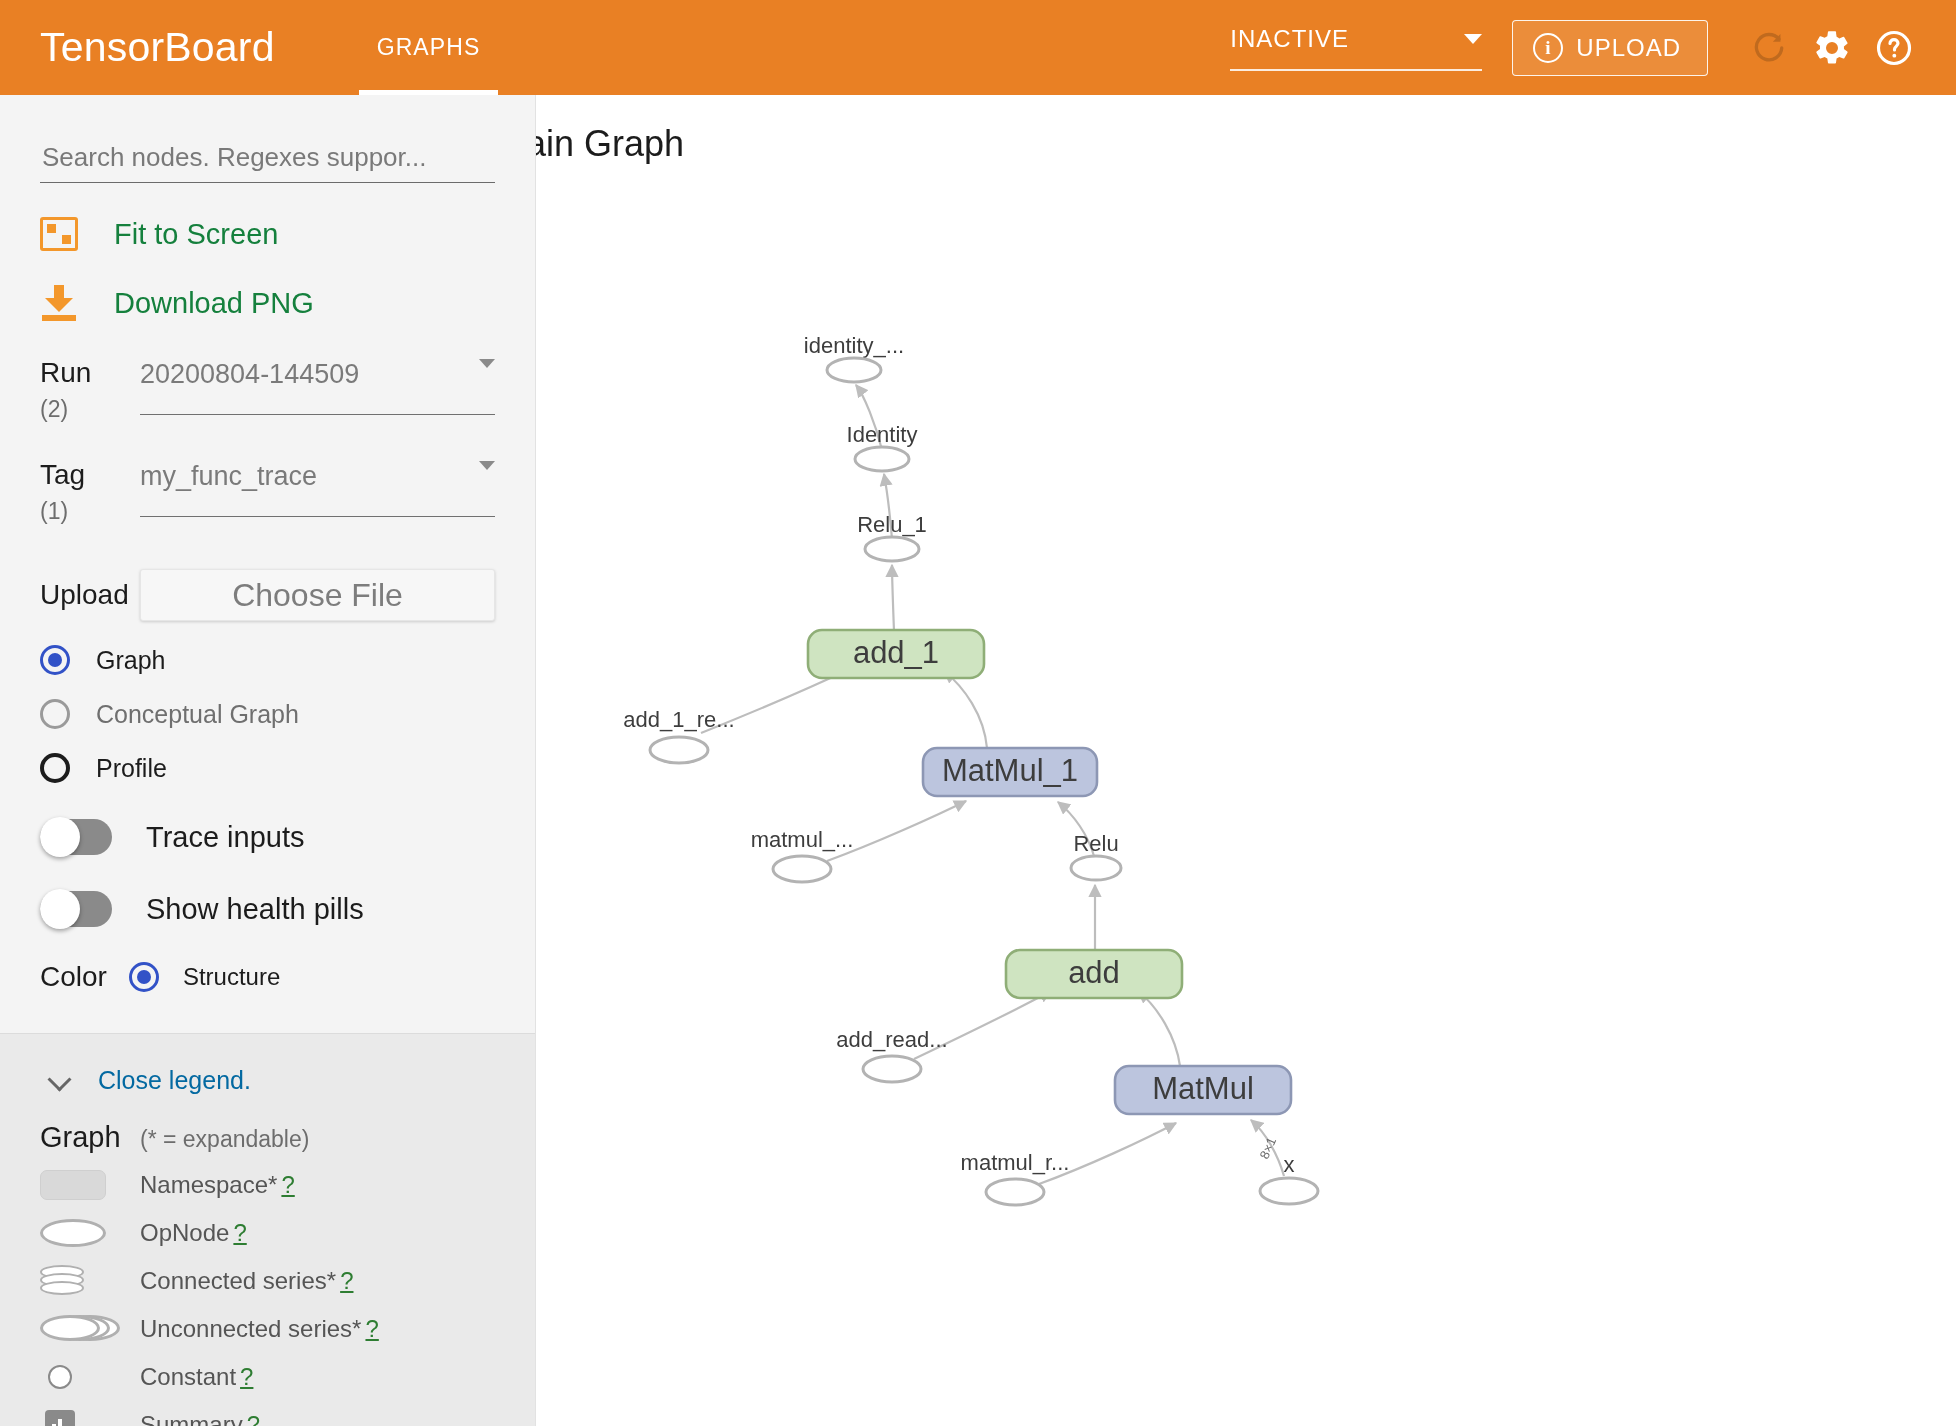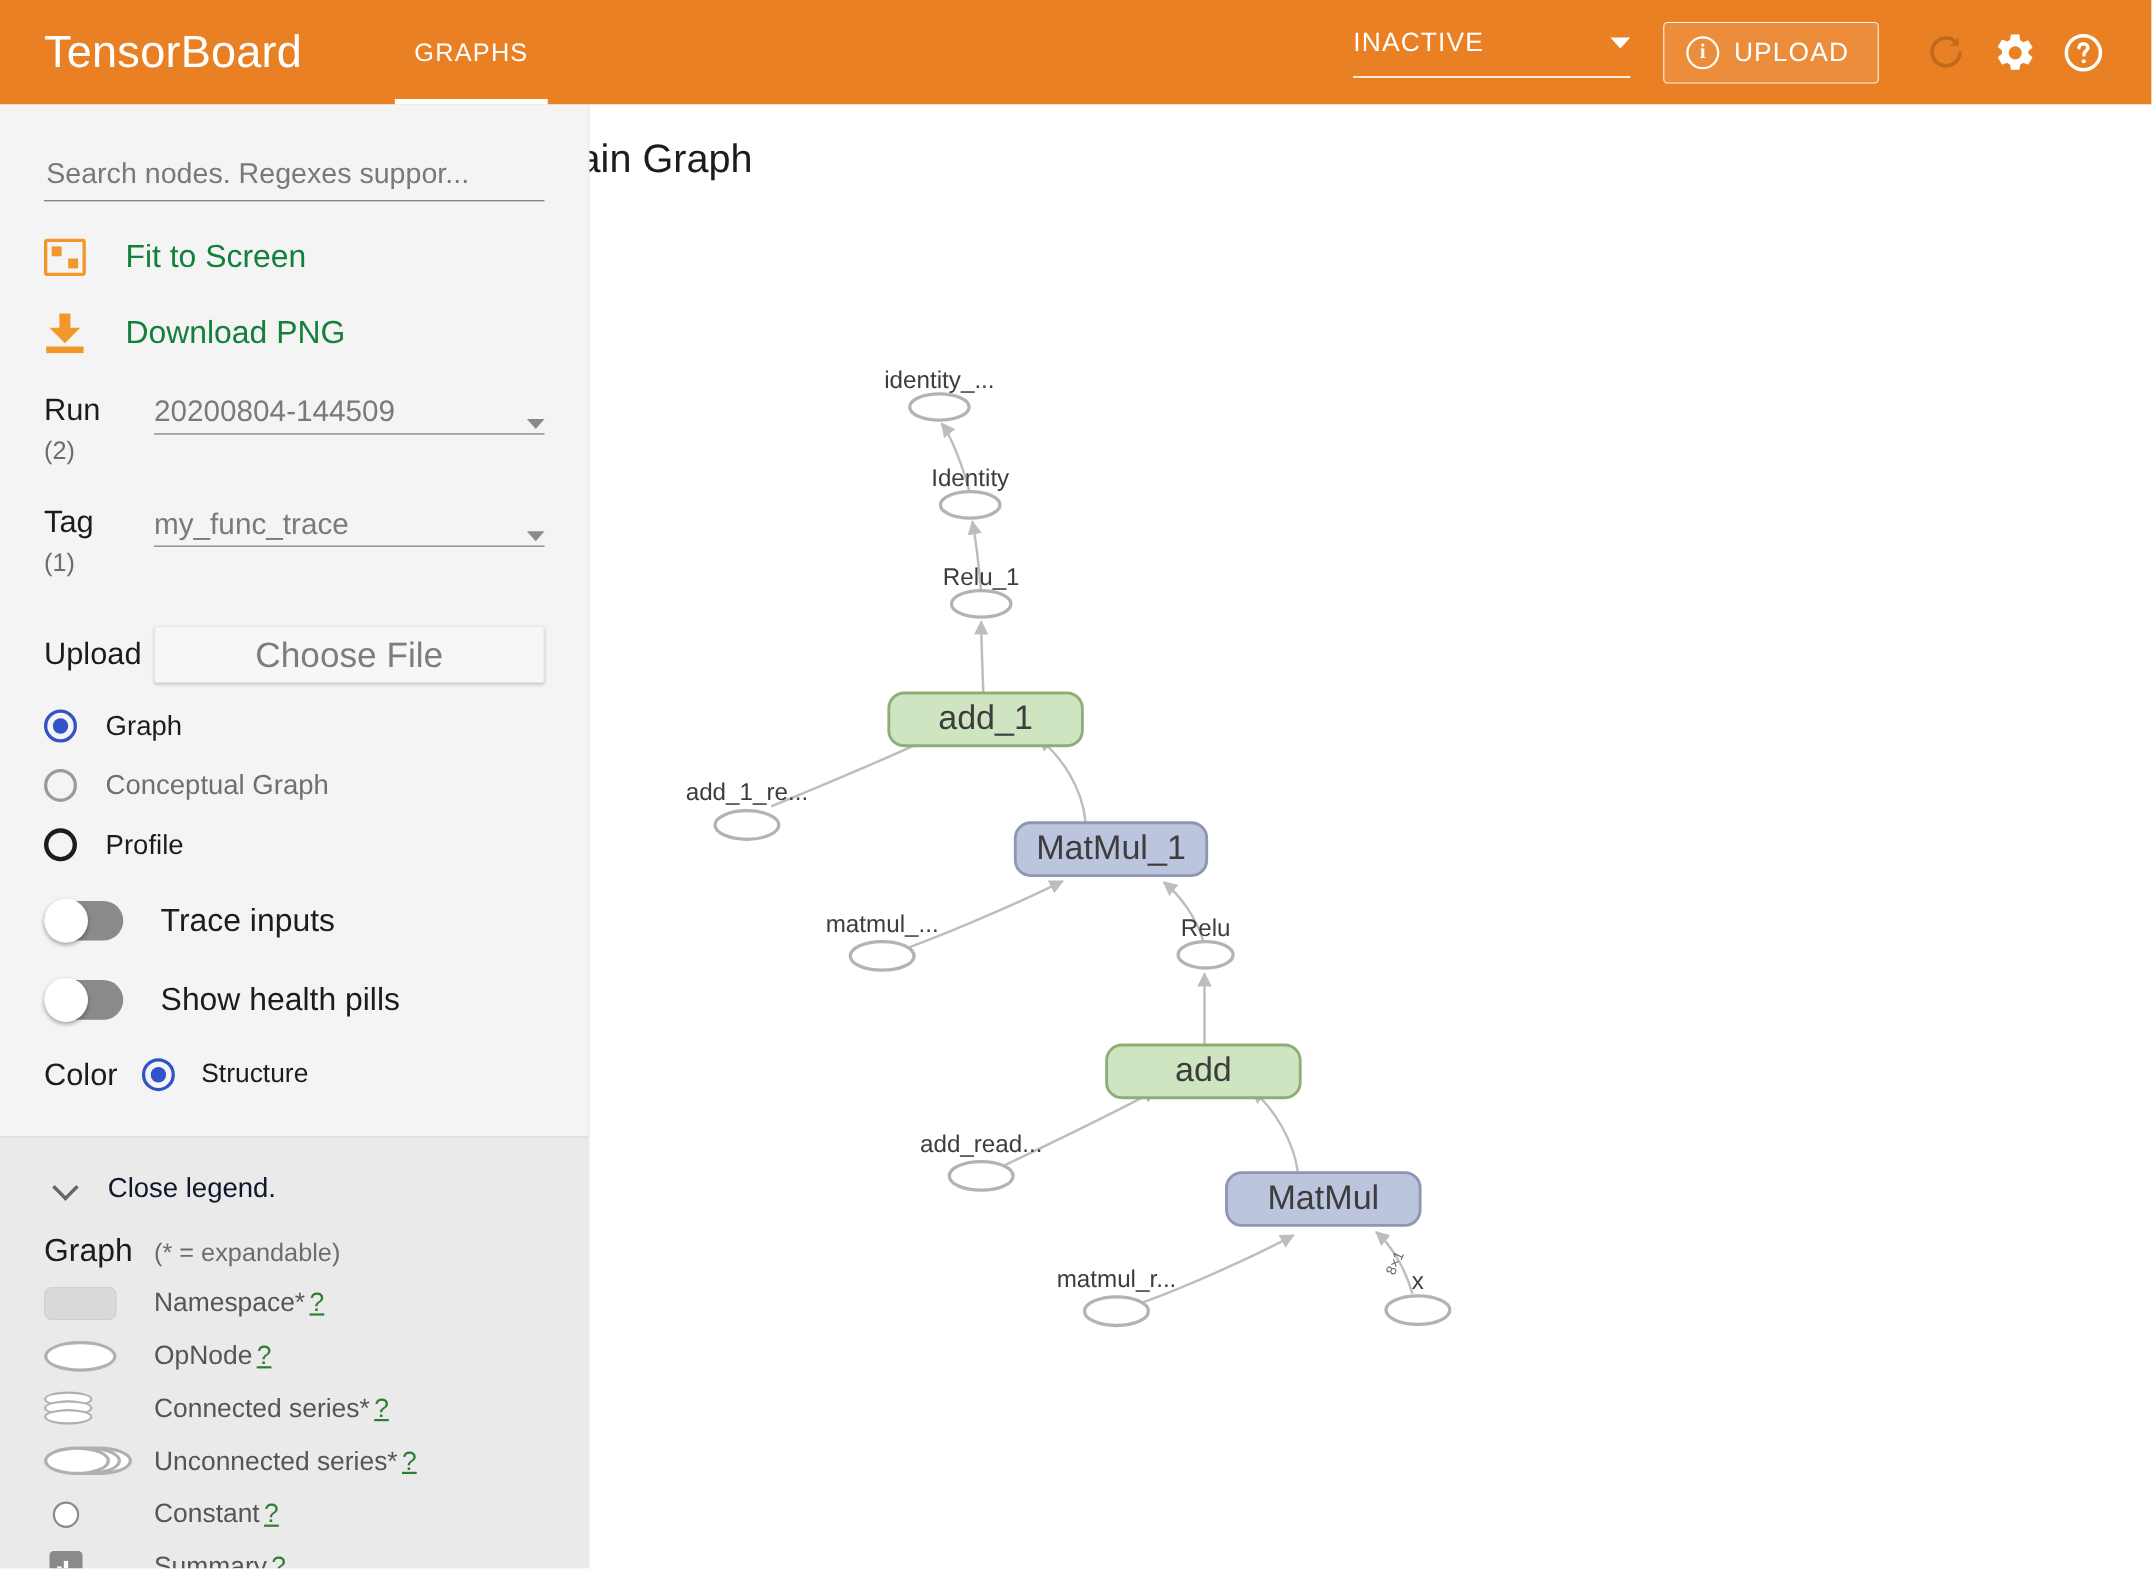--- a/index.html
+++ b/index.html
@@ -137,22 +137,22 @@
   }
   .dl-icon .base { position: absolute; left: 2px; bottom: 0; width: 34px; height: 6px; background: #f3972b; }
 
   .sel-row { display: flex; align-items: flex-start; margin-top: 38px; }
   .sel-label { width: 100px; flex: none; }
   .sel-label .big { font-size: 28px; color: #1c1c1c; display: block; line-height: 1.0; }
   .sel-label .cnt { font-size: 23px; color: #6d6d6d; display: block; margin-top: 9px; }
   .sel-field {
     flex: 1;
     border-bottom: 1.5px solid #707070;
-    padding-bottom: 4px;
-    display: flex; align-items: flex-end;
+    padding-bottom: 24px;
+    display: flex; align-items: flex-start;
     cursor: pointer;
   }
   .sel-field .val { font-size: 27px; color: #7a7a7a; }
   .sel-field .caret2 {
     margin-left: auto;
     width: 0; height: 0;
     border-left: 8px solid transparent;
     border-right: 8px solid transparent;
     border-top: 9px solid #8a8a8a;
   }
@@ -214,21 +214,21 @@
   .legend-close { display: flex; align-items: center; margin-top: 32px; cursor: pointer; }
   .chev {
     width: 22px; height: 12px; position: relative; margin-left: 10px; margin-right: 26px;
   }
   .chev::before {
     content: ""; position: absolute; left: 1px; top: -4px;
     width: 14px; height: 14px;
     border-right: 3.5px solid #666; border-bottom: 3.5px solid #666;
     transform: rotate(45deg);
   }
-  .legend-close .lc-text { font-size: 25px; color: #0f172a; }
+  .legend-close .lc-text { font-size: 25px; color: #0369a1; }
 
   .legend-title-row { display: flex; align-items: baseline; margin-top: 26px; }
   .legend-title-row .lt { font-size: 29px; color: #1c1c1c; width: 100px; flex: none; }
   .legend-title-row .lt-note { font-size: 23px; color: #6d6d6d; }
 
   .legend-item { display: flex; align-items: center; margin-top: 14px; height: 34px; }
   .legend-gfx { width: 100px; flex: none; display: flex; align-items: center; }
   .legend-text { font-size: 24px; color: #555; }
   .legend-text a {
     color: #2e7d32; text-decoration: underline; cursor: pointer; margin-left: 4px;

